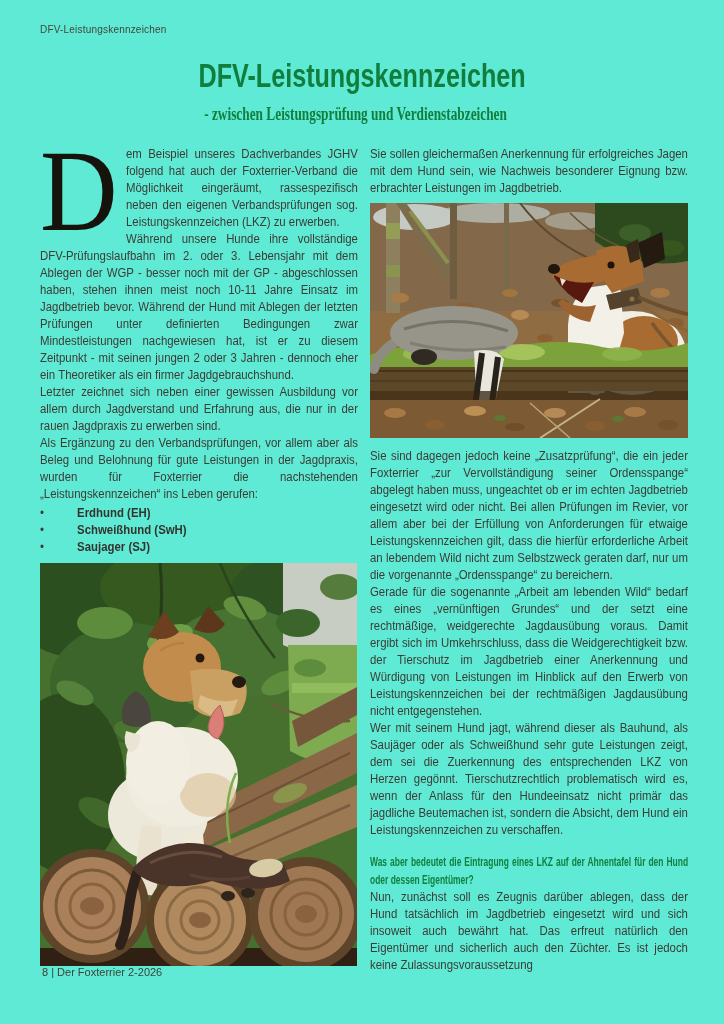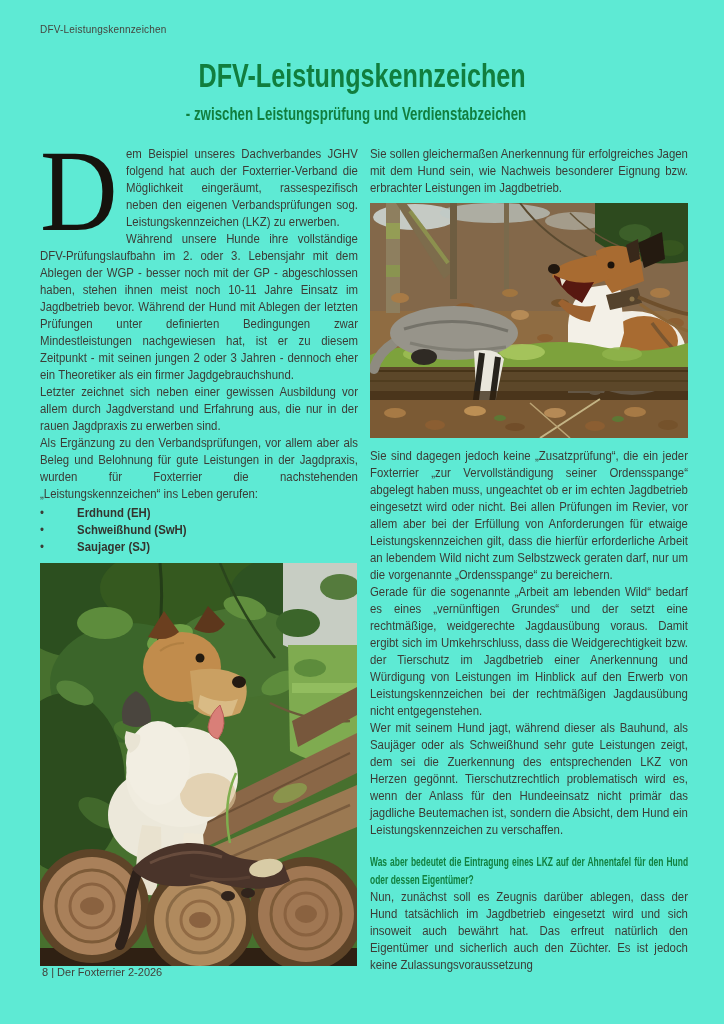--- a/index.html
+++ b/index.html
@@ -11,21 +11,21 @@
   }
   .running-header{
     position:absolute;left:40px;top:24px;
     font-size:10px;letter-spacing:.2px;color:#45453f;
   }
   .title-block{position:absolute;left:0;right:0;top:58px;text-align:center;}
   .article-title{
     font-size:34px;font-weight:bold;color:#117e3e;margin:0;line-height:1.05;
   }
   .article-subtitle{
-    font-size:18px;font-weight:bold;color:#117e3e;margin:10px 12px 0 0;
+    font-size:18px;font-weight:bold;color:#117e3e;margin:10px 12px 0 0;font-family:Liberation Serif, serif;
   }
   .condense{display:inline-block;transform:scaleX(0.74);transform-origin:center;white-space:nowrap;}
   .columns{
     position:absolute;left:40px;top:146px;width:648px;
     display:flex;gap:12px;align-items:flex-start;
   }
   .col{width:318px;flex:0 0 318px;}
   .textwrap{
     width:343px;transform:scaleX(0.927);transform-origin:left top;
     font-size:12.3px;line-height:17px;text-align:justify;

